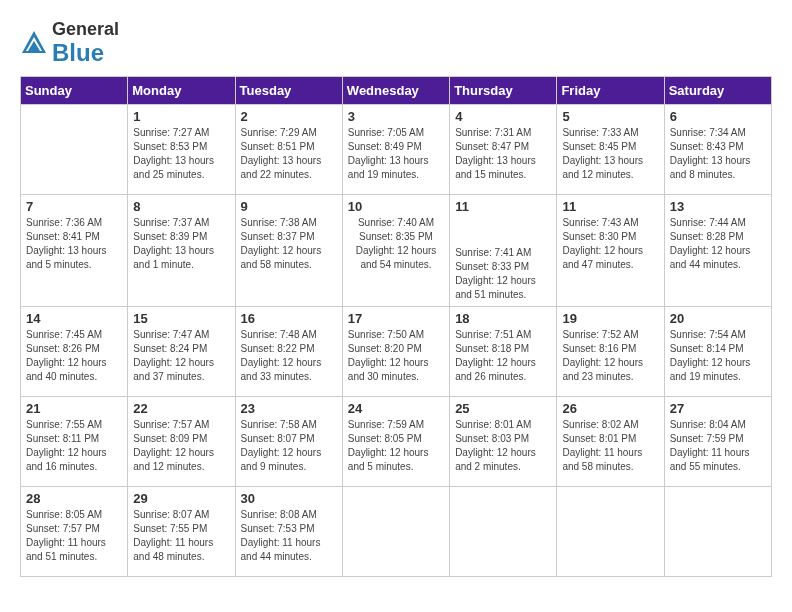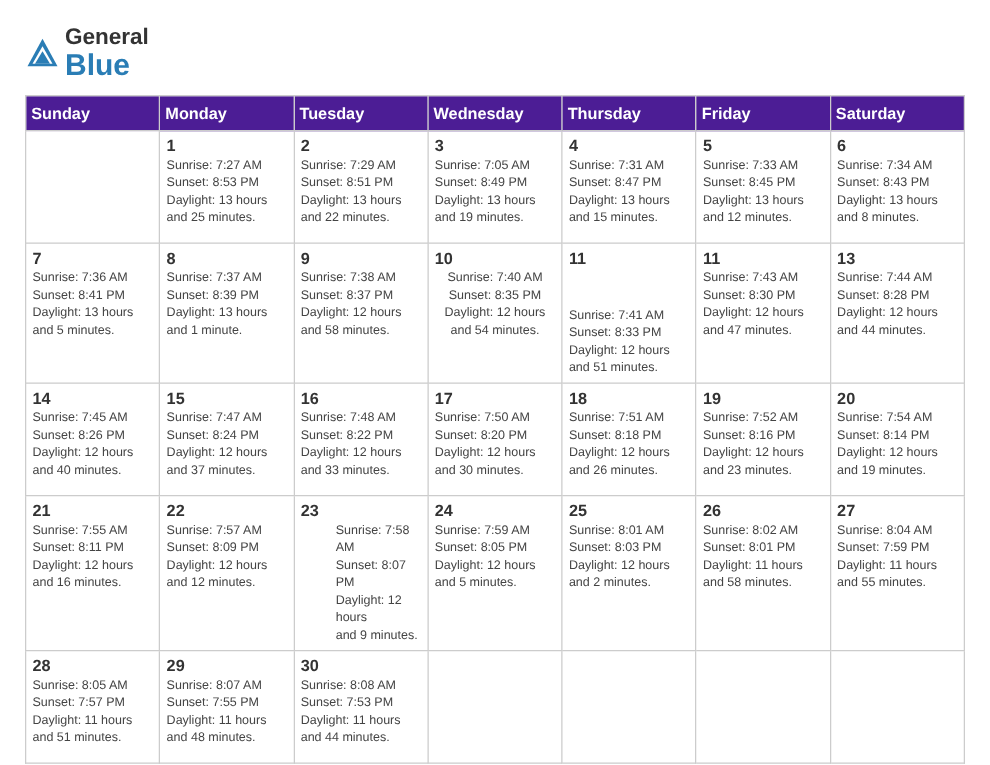--- a/index.html
+++ b/index.html
@@ -277,21 +277,21 @@
         </td>
         <td>
           <span class="day-number">22</span>
           <div class="day-info" style="white-space: pre-line;">Sunrise: 7:57 AM
 Sunset: 8:09 PM
 Daylight: 12 hours
 and 12 minutes.</div>
         </td>
         <td>
           <span class="day-number">23</span>
-          <div class="day-info" style="white-space: pre-line; margin-left: 28px;">Sunrise: 7:58 AM
+          <div class="day-info" style="white-space: pre-line;">Sunrise: 7:58 AM
 Sunset: 8:07 PM
 Daylight: 12 hours
 and 9 minutes.</div>
         </td>
         <td>
           <span class="day-number">24</span>
           <div class="day-info" style="white-space: pre-line;">Sunrise: 7:59 AM
 Sunset: 8:05 PM
 Daylight: 12 hours
 and 5 minutes.</div>

